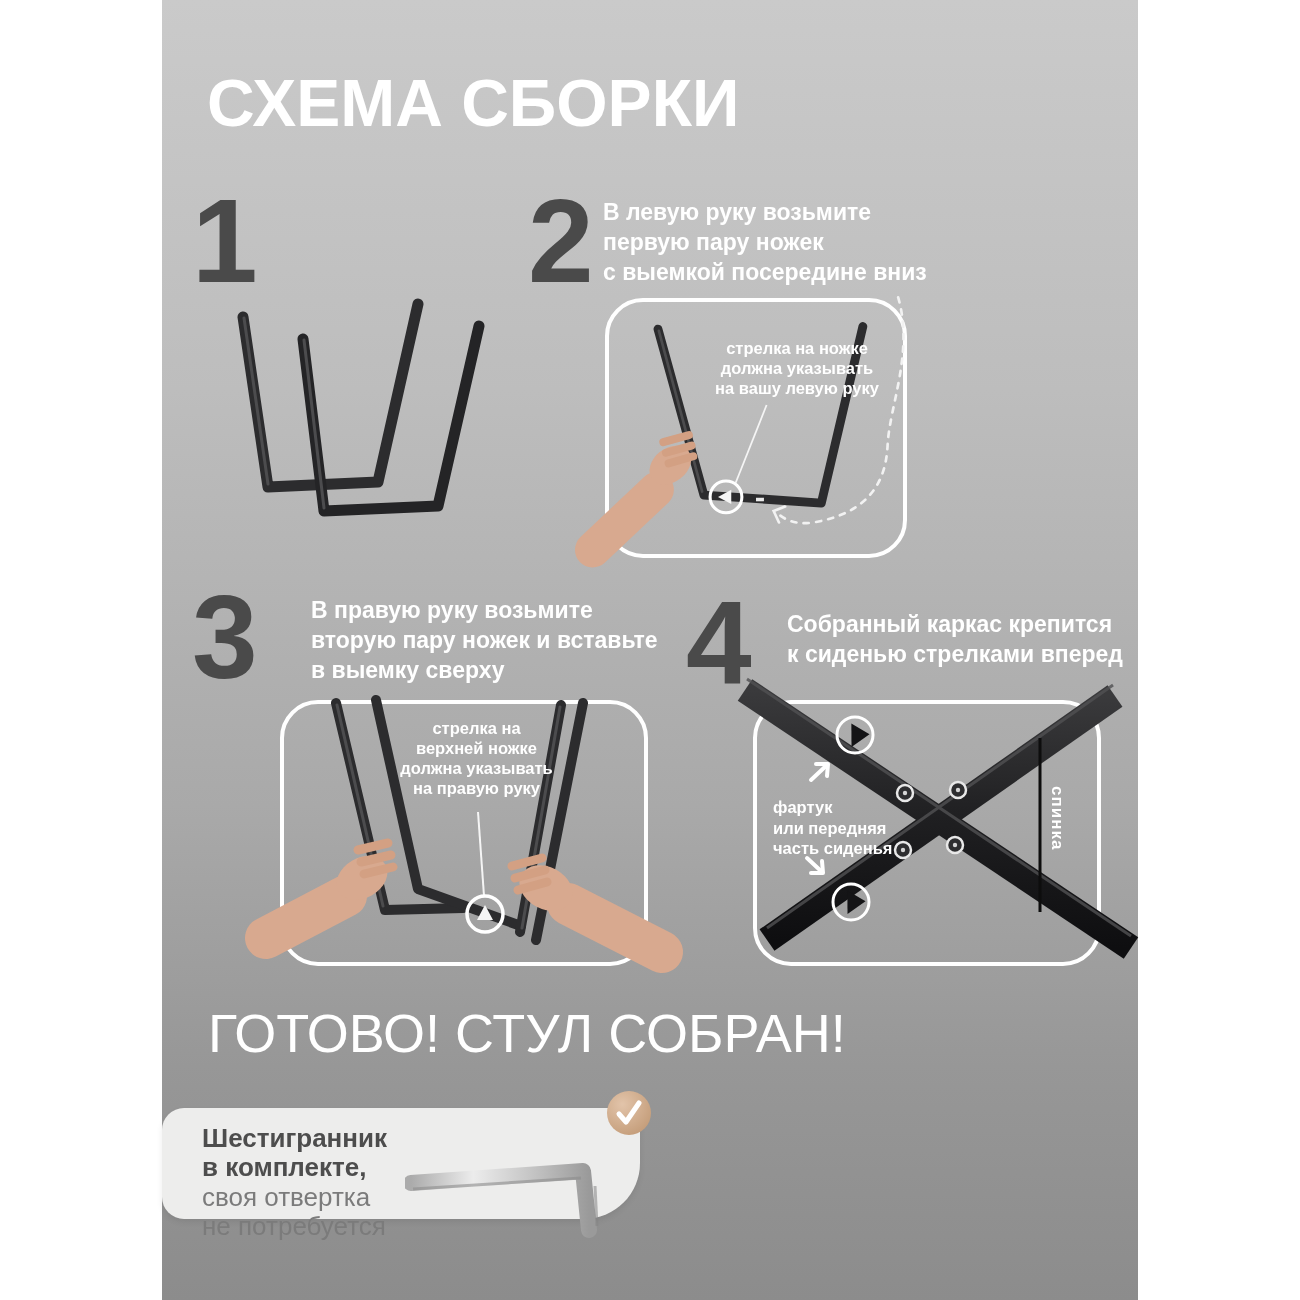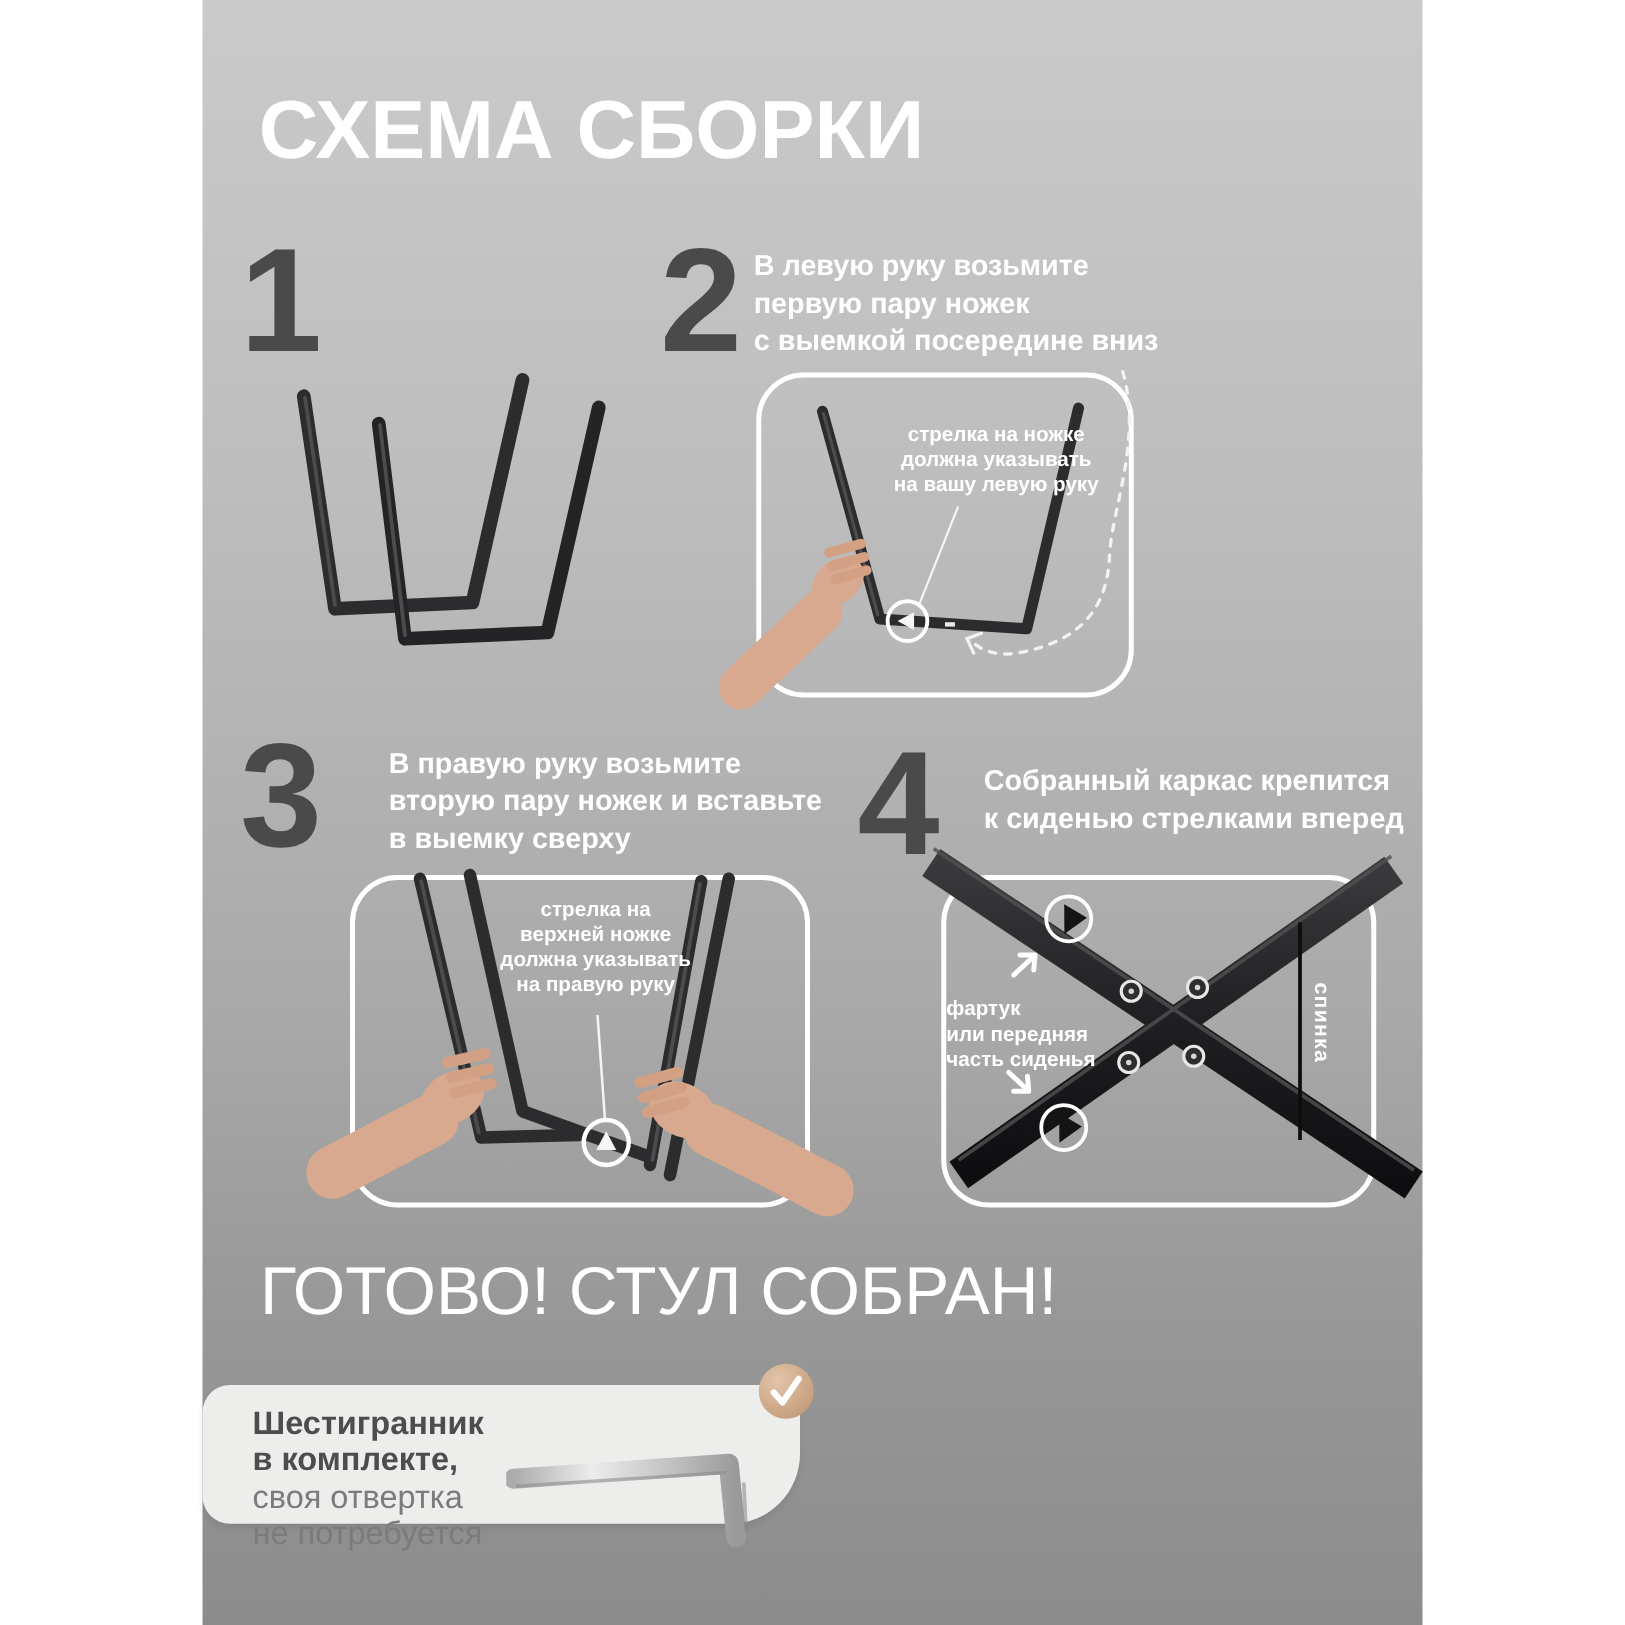--- a/index.html
+++ b/index.html
@@ -37,21 +37,21 @@
   .panel2 { left:443px; top:298px; width:302px; height:260px; }
   .panel3 { left:118px; top:700px; width:368px; height:266px; }
   .panel4 { left:591px; top:700px; width:348px; height:266px; }
   .panel svg.fill { position:absolute; left:-4px; top:-4px; width:calc(100% + 8px); height:calc(100% + 8px); overflow:visible; }
   .callout {
     position:absolute; font-size:16.5px; font-weight:bold; color:#ffffff; line-height:1.22; text-align:center;
   }
   .co2 { left:78px; top:36px; width:220px; }
   .co3 { left:95px; top:14px; width:195px; }
   .lbl-front {
-    position:absolute; left:0; top:93px; font-size:16.5px; font-weight:bold; color:#ffffff; line-height:1.25; text-align:left;
+    position:absolute; left:16px; top:93px; font-size:16.5px; font-weight:bold; color:#ffffff; line-height:1.25; text-align:left;
   }
   .lbl-back {
     position:absolute; left:290px; top:82px; font-size:17px; font-weight:bold; color:#ffffff;
     writing-mode:vertical-rl; text-orientation:mixed; letter-spacing:1px;
   }
   .done {
     left:46px; top:1006px; font-size:54px; font-weight:normal; color:#ffffff; line-height:1;text-align:center;
   }
   .footer-panel {
     left:0; top:1108px; width:478px; height:111px; background:#ededec;

